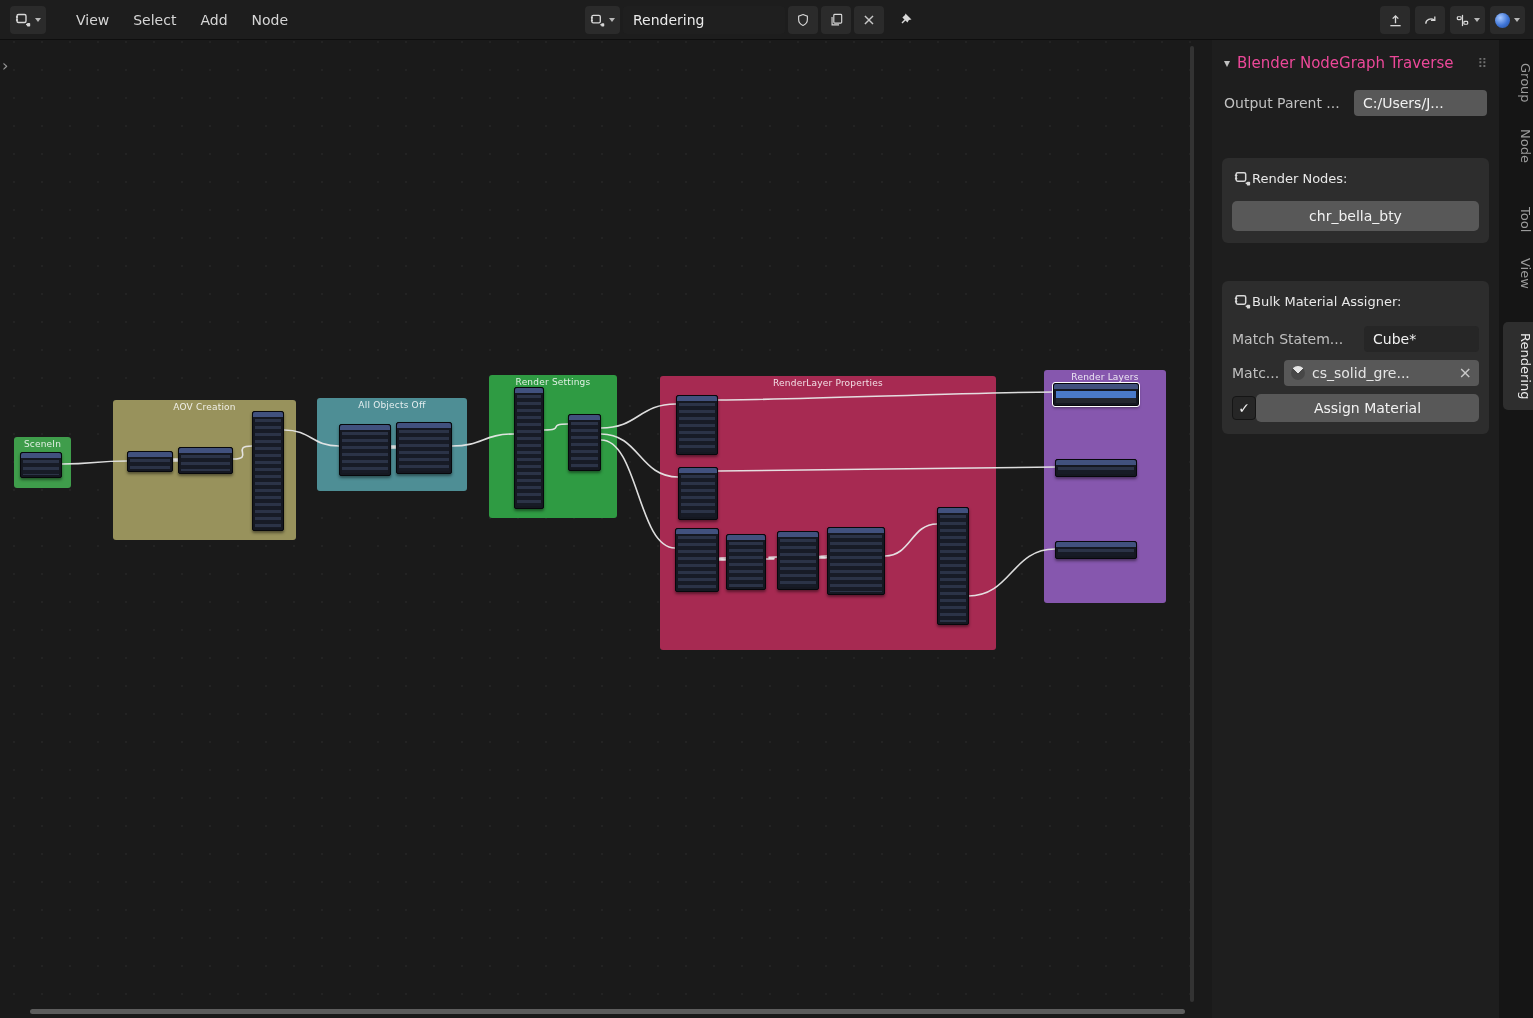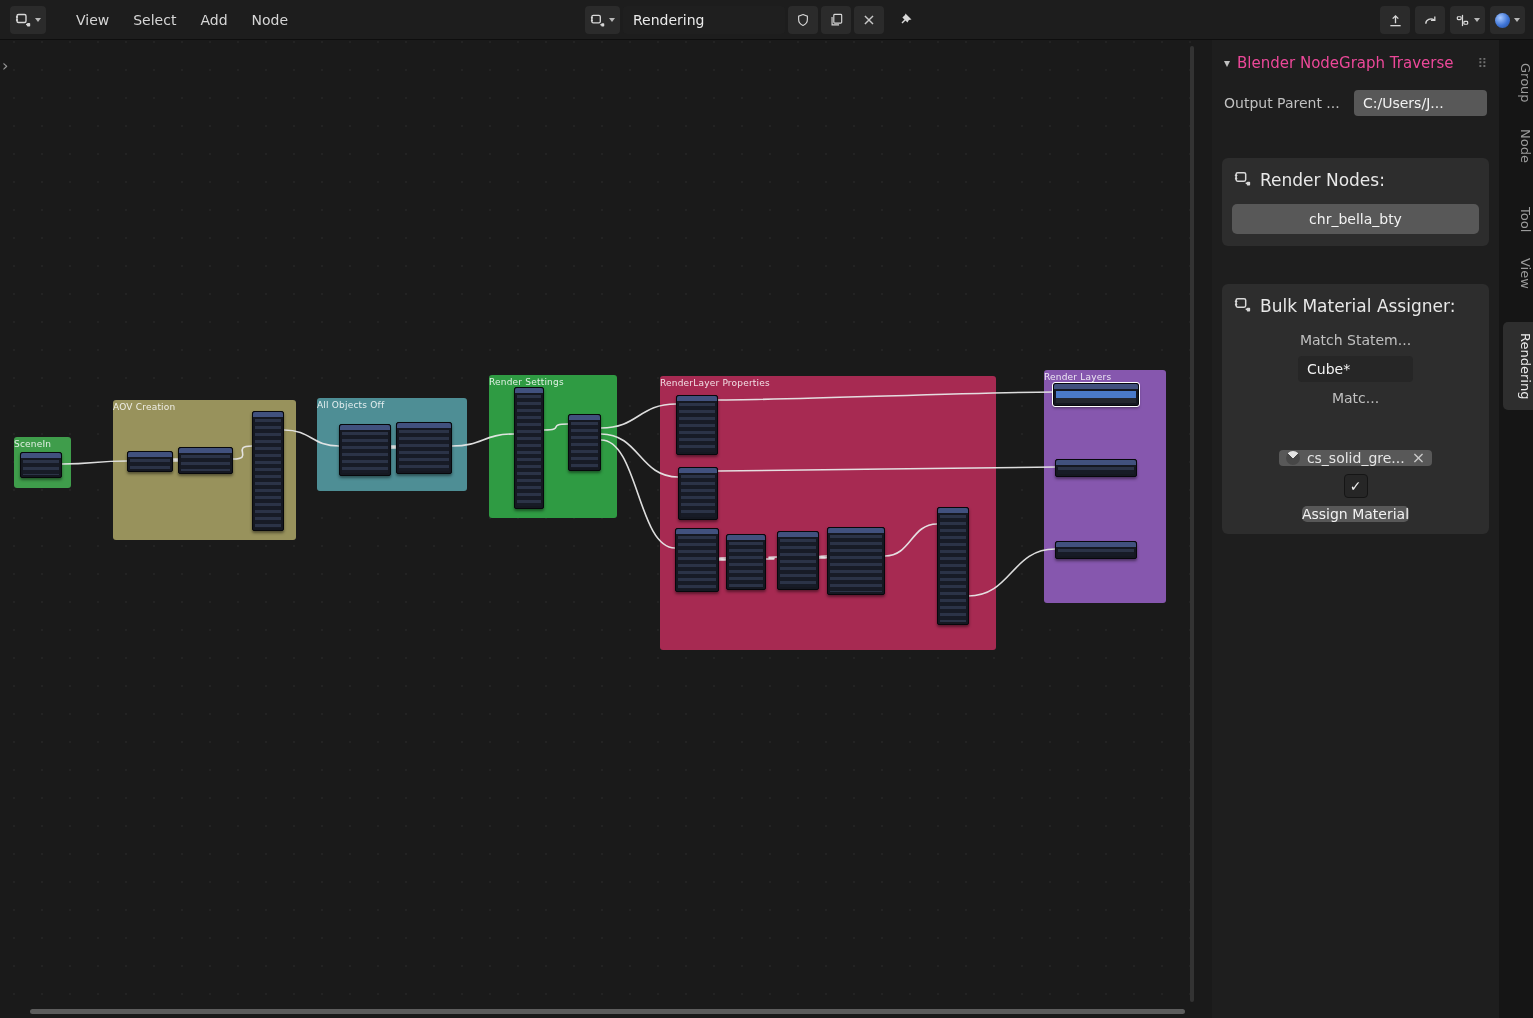--- a/index.html
+++ b/index.html
@@ -4,21 +4,21 @@
 <style>
   * { box-sizing: border-box; margin: 0; padding: 0; }
   html, body { width: 1533px; height: 1018px; overflow: hidden; background: #1a1a1a;
     font-family: "DejaVu Sans", "Liberation Sans", sans-serif; }
 
   
   #canvas { position: absolute; inset: 0; background: #1a1a1a;
     background-image: radial-gradient(#232323 1px, transparent 1px);
     background-size: 28px 28px; z-index: 0; }
   .frame { position: absolute; border-radius: 3px; z-index: 1; }
-  .frame-label { font-size: 9px; color: rgba(255,255,255,.85); text-align: left;
+  .frame-label { font-size: 9px; color: rgba(255,255,255,.85); text-align: center;
     padding-top: 2px; letter-spacing: .2px; white-space: nowrap; overflow: hidden; }
   #wires { position: absolute; inset: 0; z-index: 2; pointer-events: none; }
   #wires path { stroke: #e8e8e8; stroke-width: 1.6; fill: none; opacity: .95; }
   .node { position: absolute; background: #151821; border: 1px solid #07080c;
     border-radius: 2px; z-index: 3; box-shadow: 0 2px 3px rgba(0,0,0,.45); }
   .node::before { content: ""; position: absolute; left: 0; right: 0; top: 0; height: 5px;
     background: #41517e; border-radius: 2px 2px 0 0; }
   .node::after { content: ""; position: absolute; left: 2px; right: 2px; top: 7px; bottom: 2px;
     background: repeating-linear-gradient(180deg, #2b3347 0 3px, #171b26 3px 7px); }
   .node.sel { outline: 1.5px solid #ffffff; }
@@ -62,26 +62,26 @@
   .tri { color: #c0c0c0; font-size: 12px; }
   .sb-title { color: #eceчасти; }
   .sb-title { color: #ec4899; font-size: 15px; white-space: nowrap; overflow: hidden; flex: 1; }
   .grip { color: #6f6f6f; font-size: 13px; }
   .sb-row { display: flex; align-items: center; gap: 8px; margin-top: 18px; padding: 0 2px; }
   .sb-label { color: #c0c0c0; flex: 1; white-space: nowrap; overflow: hidden; }
   .sb-field { height: 26px; background: #585858; border-radius: 4px; color: #f2f2f2;
     display: flex; align-items: center; padding: 0 9px; cursor: pointer; white-space: nowrap; }
   .sb-field.dark { background: #262626; }
   .sb-panel { background: #2d2d2d; border-radius: 6px; padding: 10px 10px 12px 10px; }
-  .sb-panel-head { display: flex; align-items: flex-start; gap: 9px; color: #e8e8e8;
-    padding: 2px 2px 8px 2px; font-size: 17px; }
+  .sb-panel-head { display: flex; align-items: center; gap: 1px; color: #e8e8e8;
+    padding: 2px 2px 8px 2px; font-size: 13px; }
   .sb-btn { height: 30px; background: #585858; border-radius: 5px; color: #f2f2f2;
     display: flex; align-items: center; justify-content: center; margin-top: 6px;
     cursor: pointer; font-size: 14px; }
-  .bm-row { display: flex; align-items: center; gap: 8px; margin-top: 8px; flex-direction: column; }
+  .bm-row { display: flex; align-items: center; margin-top: 8px; }
   .bm-row .sb-label { flex: 1; }
   .mat-field { flex: 1; height: 26px; background: #585858; border-radius: 4px;
     display: flex; align-items: center; gap: 7px; padding: 0 7px; cursor: pointer; }
   .mat-field .mat-name { flex: 1; color: #e5e5e5; white-space: nowrap; overflow: hidden; }
   .mat-sphere { width: 14px; height: 14px; border-radius: 50%;
     background: conic-gradient(from -45deg, #e5e5e5 0 25%, #474747 25% 100%); flex: none; }
   .cbx { width: 24px; height: 24px; background: #262626; border: 1px solid #151515;
     border-radius: 4px; display: flex; align-items: center; justify-content: center;
     color: #efefef; font-size: 14px; cursor: pointer; flex: none; }
   .assign-btn { flex: 1; height: 28px; background: #585858; border-radius: 5px;

